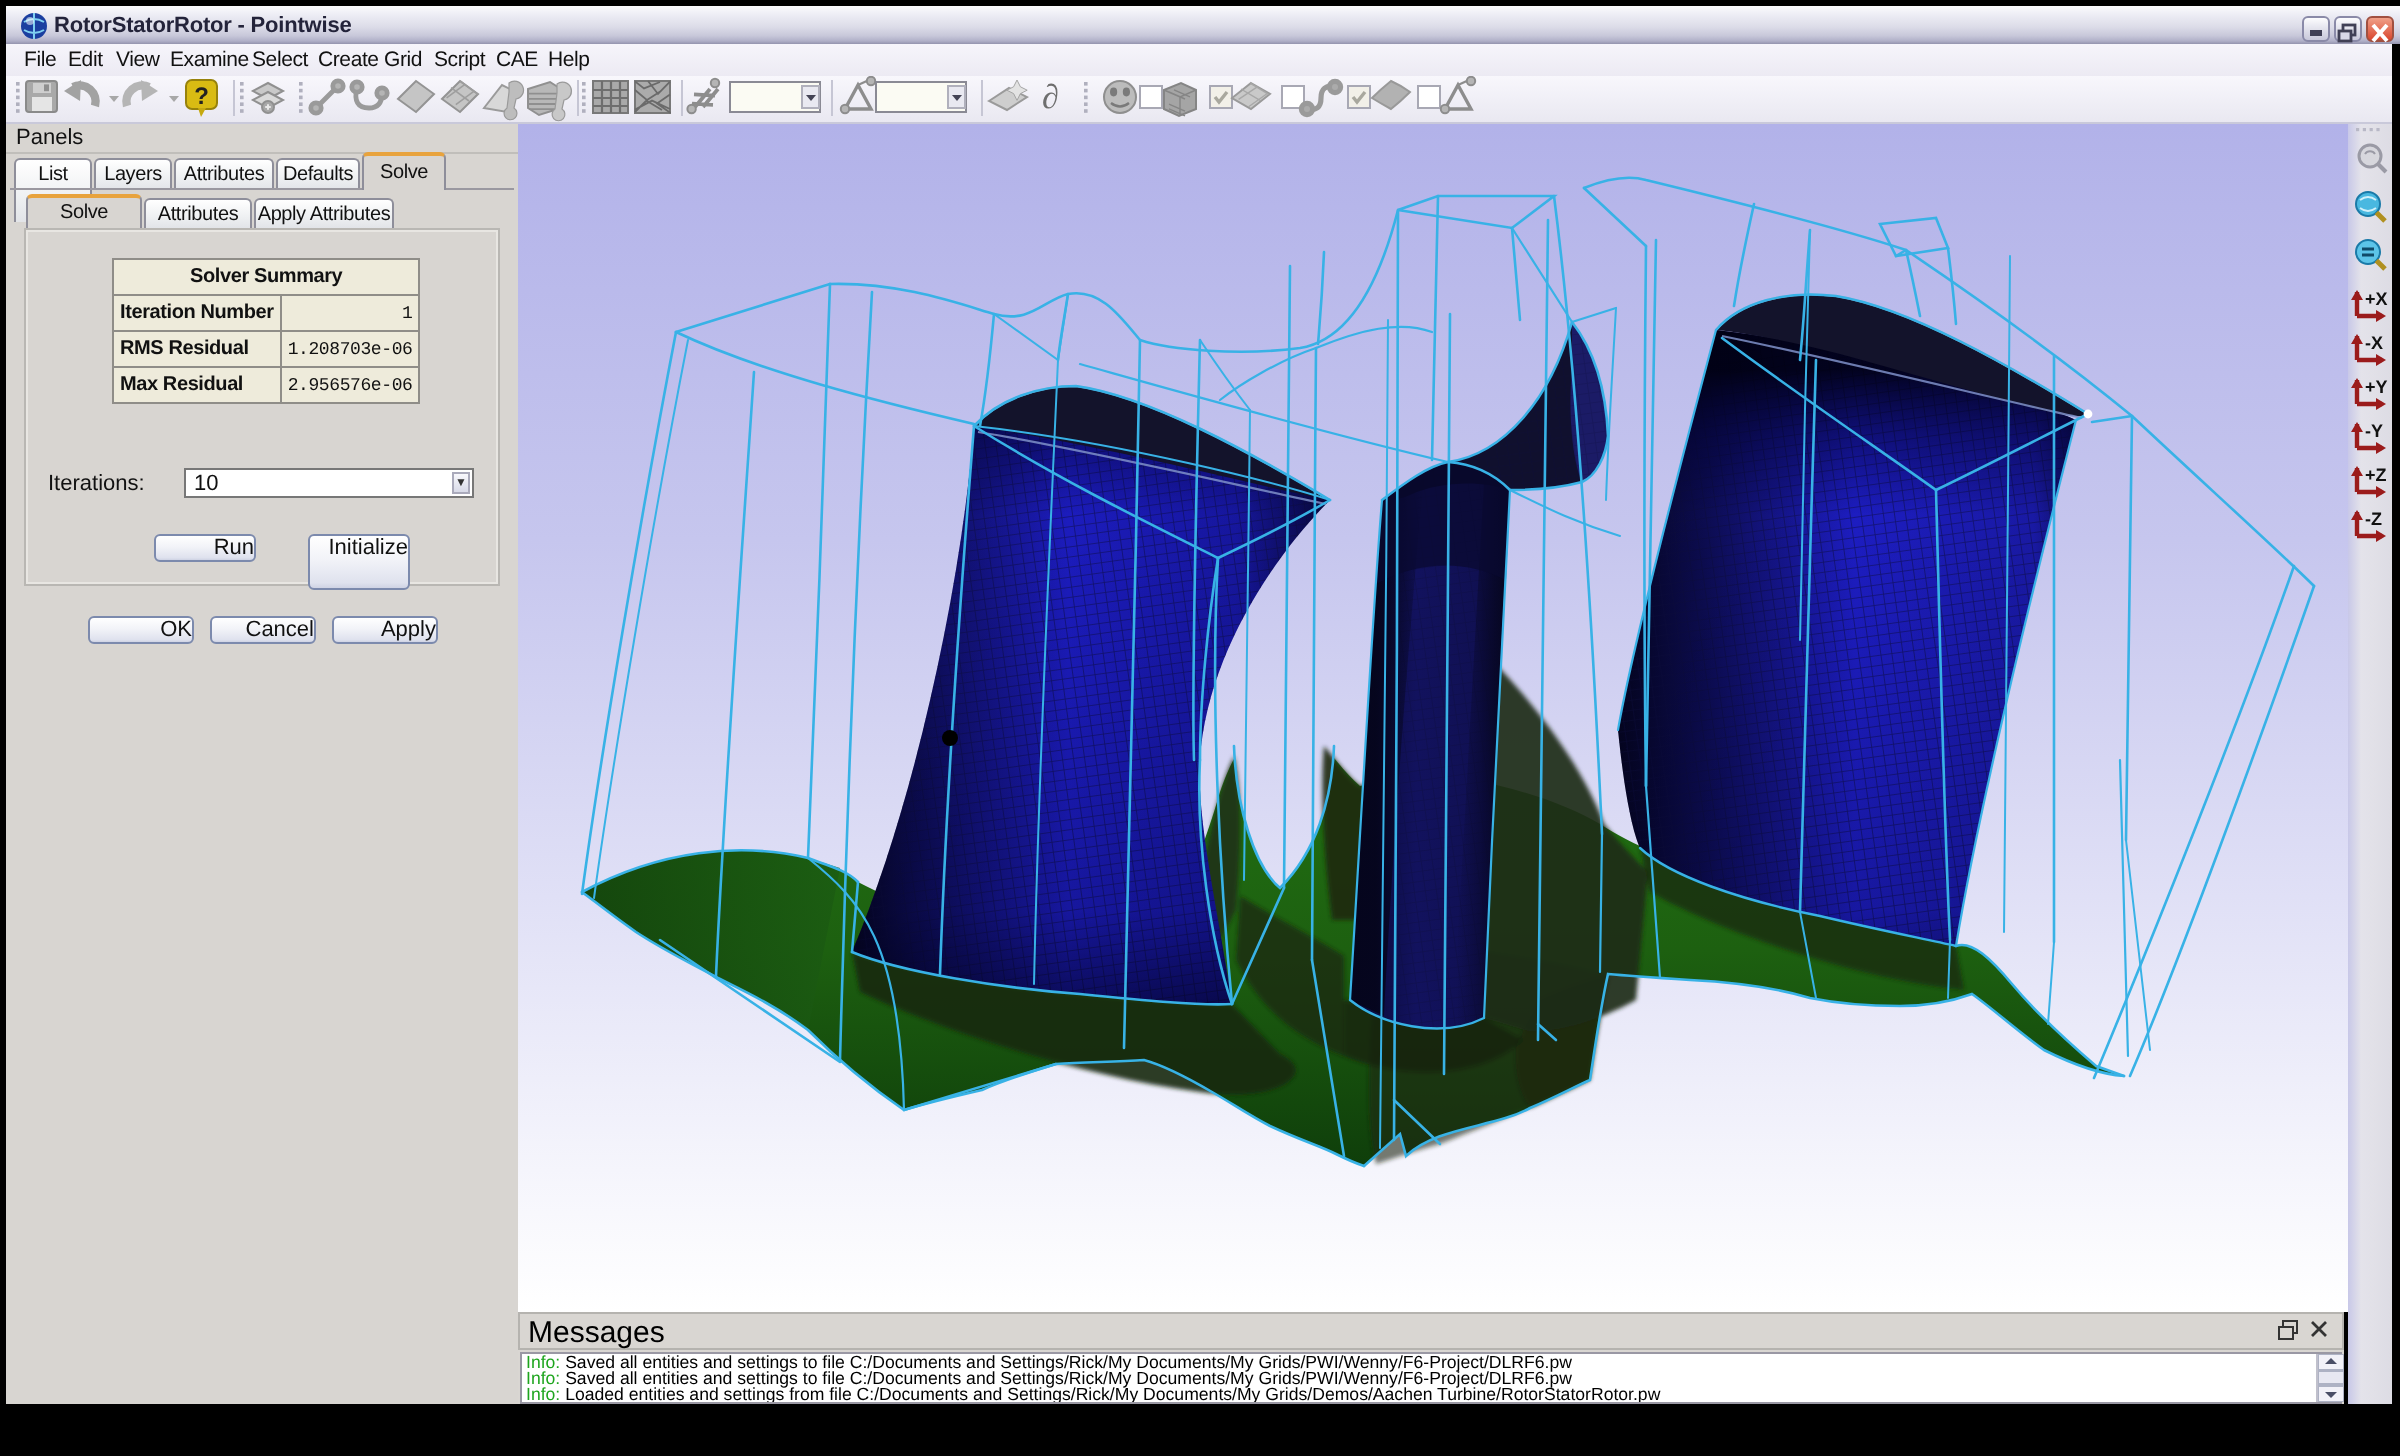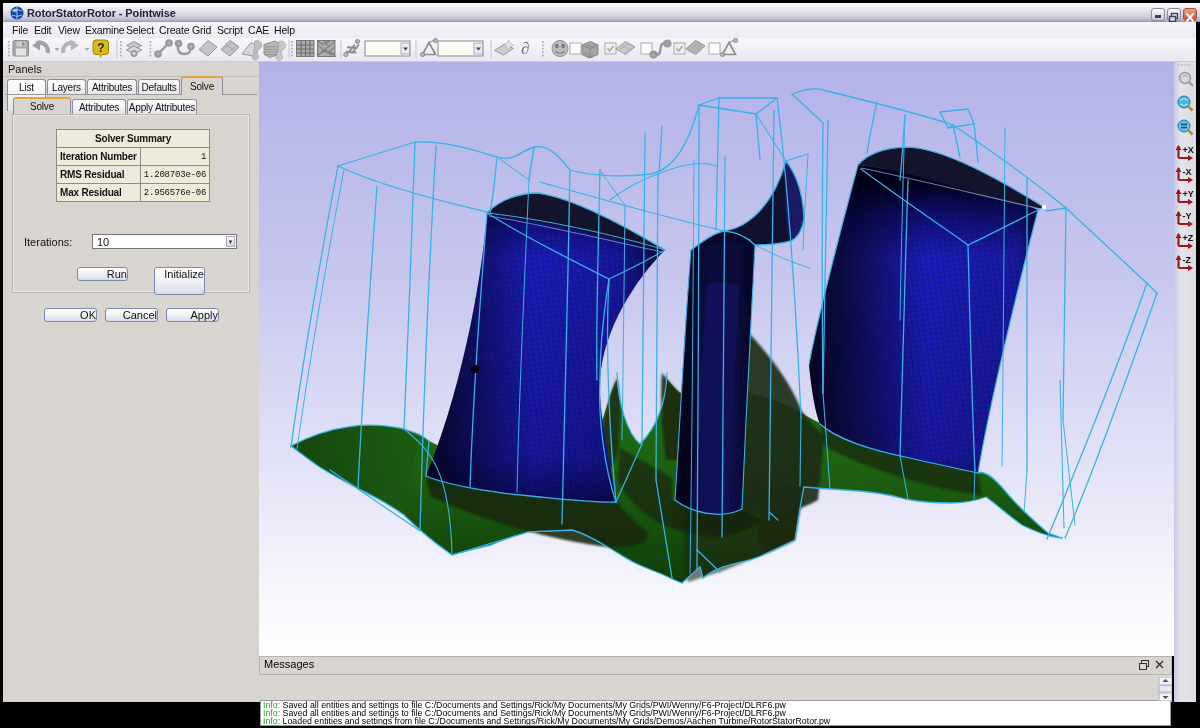--- a/index.html
+++ b/index.html
@@ -44,22 +44,22 @@
   background:linear-gradient(to bottom,#ffffff,#f2f3f8 45%,#dfe2ee 90%,#cfd3e4); }
 #combo { position:absolute; left:89px; top:172px; width:145px; height:15px; background:#fff; border:1px solid #777; font-size:11px; }
 #combo span{ position:absolute; left:4px; top:1px; }
 #combo .sb { position:absolute; right:1px; top:1px; width:9px; height:11px; border:1px solid #aab; background:linear-gradient(#f8f8fc,#d8dae8); font-size:6px; text-align:center; color:#333; line-height:11px;}
 
 #viewport { position:absolute; left:259px; top:62px; width:915px; height:594px; background:#b4b4ea; }
 
 #rtools { position:absolute; left:1174px; top:62px; width:22px; height:640px; background:linear-gradient(to right,#c8c8e8,#e4e3ea 30%,#dddce4); }
 
 #msg { position:absolute; left:259px; top:656px; width:913px; height:46px; background:#d9d6d2; }
-#msg-hdr { position:absolute; left:0; top:0; width:913px; height:19px; border:1px solid #b5b3af; background:#d9d6d2; font-size:11px;}
-#msg-body { position:absolute; left:1px; top:20px; width:911px; height:26px; background:#fff; border:1px solid #9a98a4; font-size:9px; overflow:hidden;margin-top:24px;}
+#msg-hdr { position:absolute; left:0; top:0; width:913px; height:19px; border:1px solid #b5b3af; background:#d9d6d2; font-size:15px;}
+#msg-body { position:absolute; left:1px; top:20px; width:911px; height:26px; background:#fff; border:1px solid #9a98a4; font-size:9px; overflow:hidden;}
 #msg-body div { white-space:nowrap; line-height:7.8px; padding-left:2px; font-size:8.8px;}
 #msg-body .inf { color:#1ea51e; }
 #msgsb { position:absolute; left:899px; top:21px; width:13px; height:24px; background:#f0f0f6; border-left:1px solid #c0c0cc;}
 
 #statusbar { position:absolute; left:3px; top:702px; width:1193px; height:20px; background:linear-gradient(to bottom,#f4f3f9,#e6e5ee); border-top:1px solid #fff; font-size:11px; color:#222;}
 </style>
 </head>
 <body>
 <div id="win">
 

